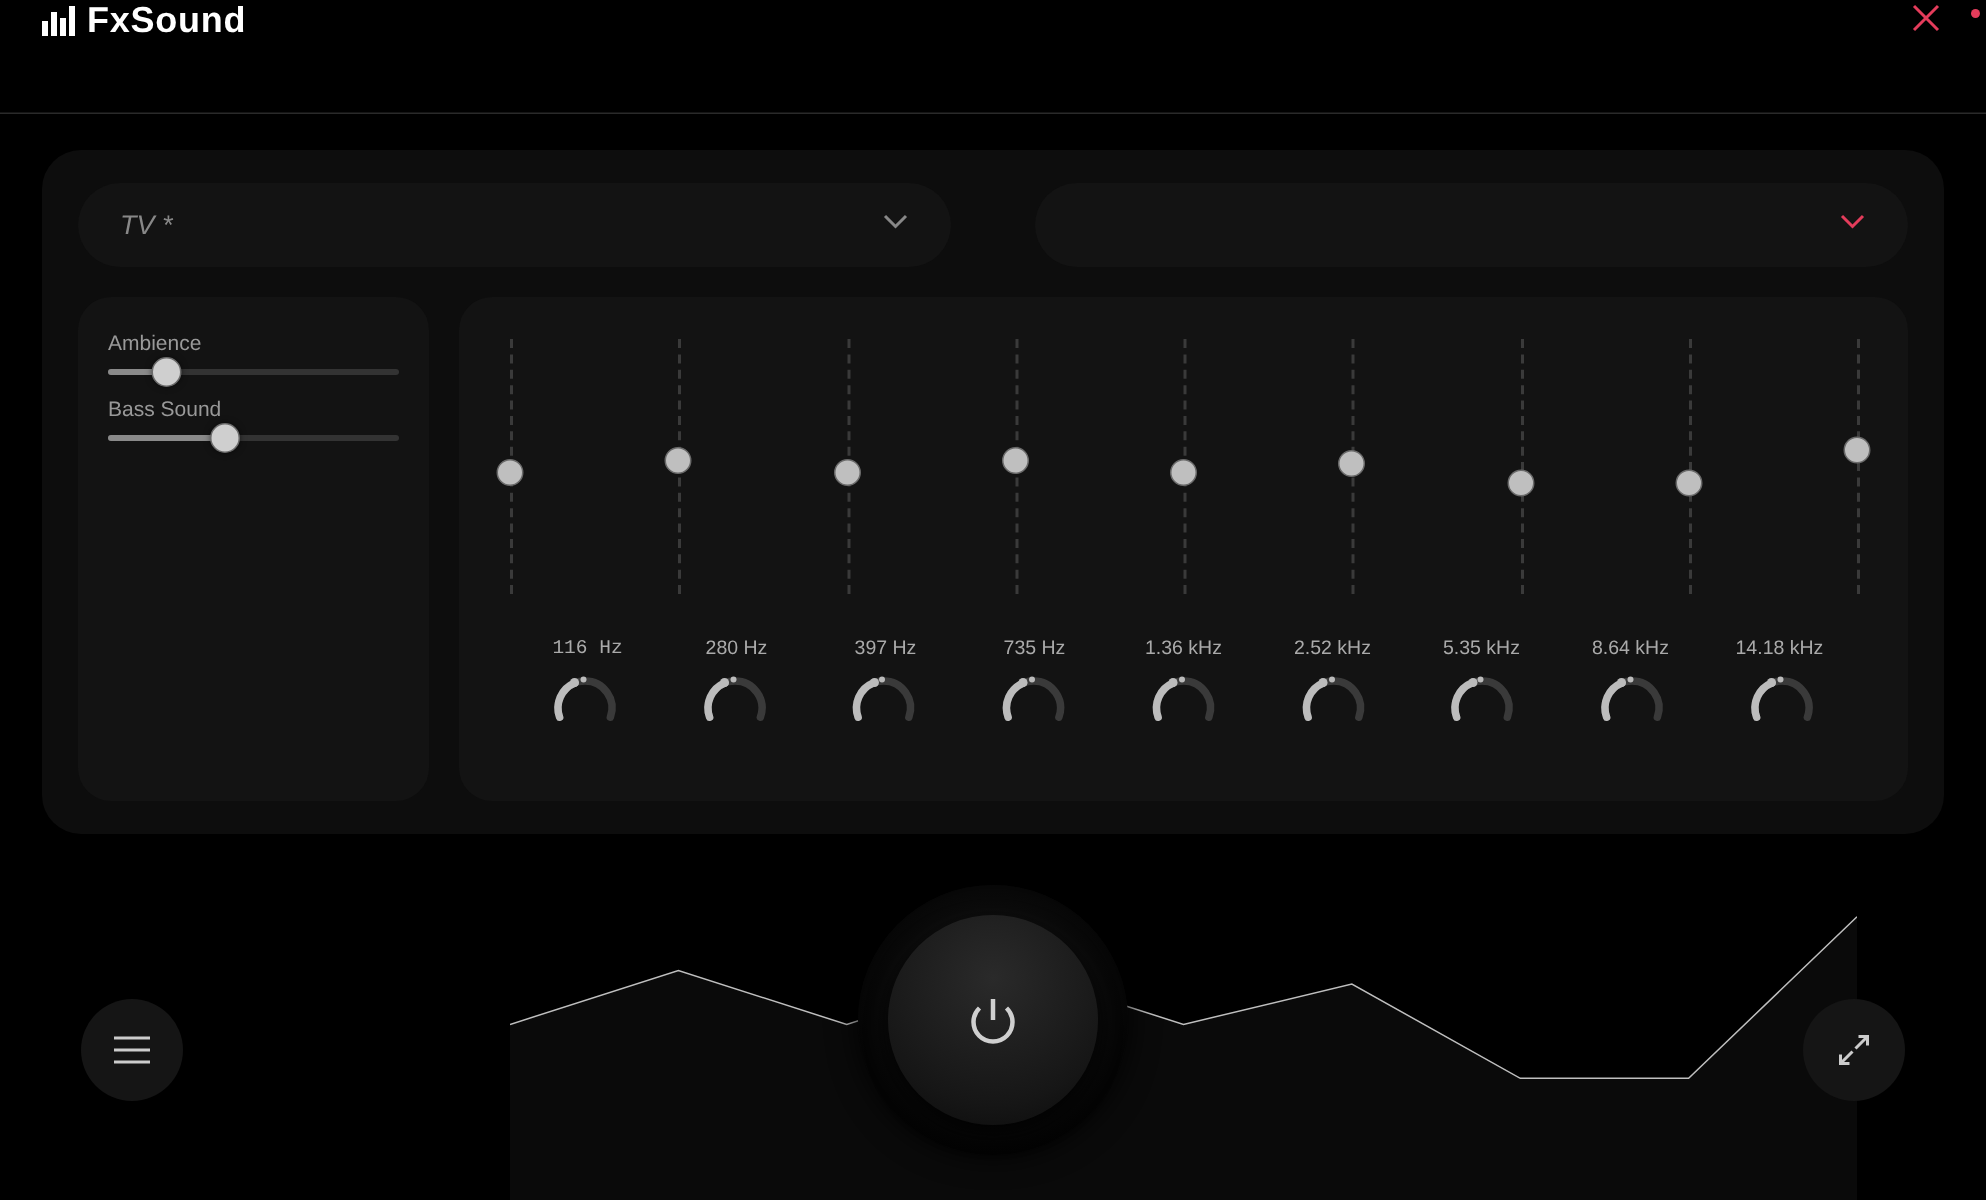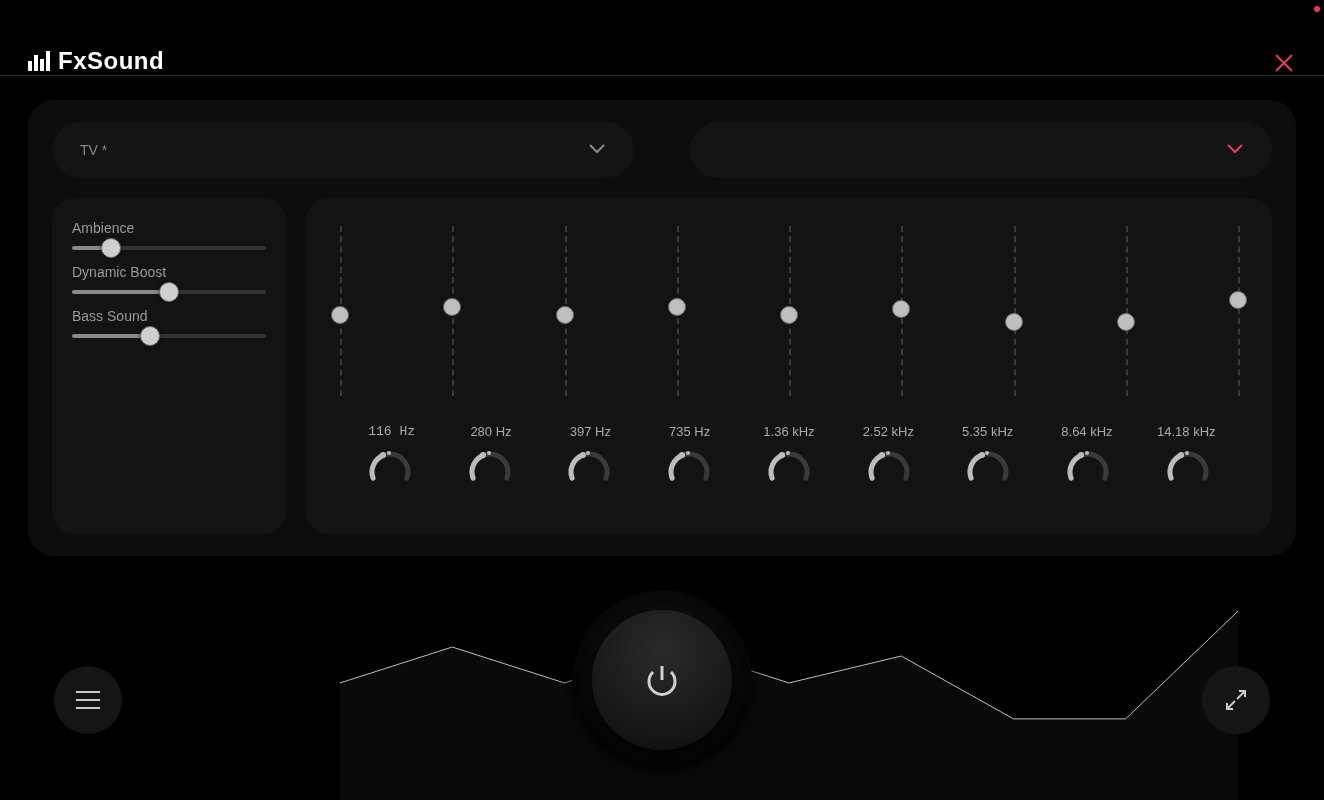--- a/index.html
+++ b/index.html
@@ -1,29 +1,29 @@
 <!DOCTYPE html>
 <html><head>
   <meta charset="utf-8">
   <style>
     * { margin:0; padding:0; box-sizing:border-box; font-family:Arial, Helvetica, sans-serif; }
     html,body{ width:1324px; height:800px; background:#000; color:#aaa; overflow:hidden; position:relative;}
     
-    .header{ display:flex; align-items:flex-end; height:76px; padding:0 28px; border-bottom:1px solid #2a2a2a; }
+    .header{ display:flex; align-items:flex-start; height:76px; padding:0 28px; border-bottom:1px solid #2a2a2a; }
     .logo{ display:flex; align-items:center; gap:6px; color:#fff; }
     .logo svg{ fill:#fff;}
     .logo-text{ font-size:24px; font-weight:600; letter-spacing:.5px;}
     .close-btn{ margin-left:auto; width:24px; height:24px; cursor:pointer; color:#e43c5b; }
     .close-btn svg{ stroke:#e43c5b; stroke-width:2; }
     .tiny-dot{ position:absolute; top:6px; right:4px; width:6px; height:6px; border-radius:50%; background:#e43c5b;}
     
     .main-card{ position:absolute; left:28px; right:28px; top:100px; height:456px; background:#0d0d0d; border-radius:26px; padding:22px 24px; }
     .dropdowns{ display:flex; gap:56px; }
     .dd{ flex:1; background:#131313; border-radius:28px; height:56px; display:flex; align-items:center; padding:0 28px; cursor:pointer; color:#888;}
-    .dd .dd-label{ font-size:14px; }
+    .dd .dd-label{ font-size:18px;font-style:italic; }
     .dd .chev{ margin-left:auto; }
     .dd .chev svg{ stroke:#888; stroke-width:2; fill:none;}
     .dd:last-child .chev svg{ stroke:#e43c5b;}
     .dd:last-child .dd-label{ color:#c8c8c8;}
     .panels{ display:flex; gap:20px; margin-top:20px; height:336px;}
     
     .sliders{ width:234px; background:#131313; border-radius:22px; padding:22px 20px 18px;}
     .slider-group{ margin-bottom:14px;}
     .slider-label{ font-size:14px; color:#999; margin-bottom:10px;}
     .slider-track{ position:relative; height:4px; background:#333; border-radius:2px;}
@@ -89,27 +89,20 @@
     </div>
   </div>
 
   <div class="panels">
     <div class="sliders" id="sliders">
         <div class="slider-group">
           <div class="slider-label">Ambience</div>
           <div class="slider-track">
             <div class="slider-fill" style="width:20%"></div>
             <div class="slider-thumb" style="left:20%"></div>
-          </div>
-        </div>
-        <div class="slider-group">
-          <div class="slider-label">Dynamic Boost</div>
-          <div class="slider-track">
-            <div class="slider-fill" style="width:50%"></div>
-            <div class="slider-thumb" style="left:50%"></div>
           </div>
         </div>
         <div class="slider-group">
           <div class="slider-label">Bass Sound</div>
           <div class="slider-track">
             <div class="slider-fill" style="width:40%"></div>
             <div class="slider-thumb" style="left:40%"></div>
           </div>
         </div>
       </div>

